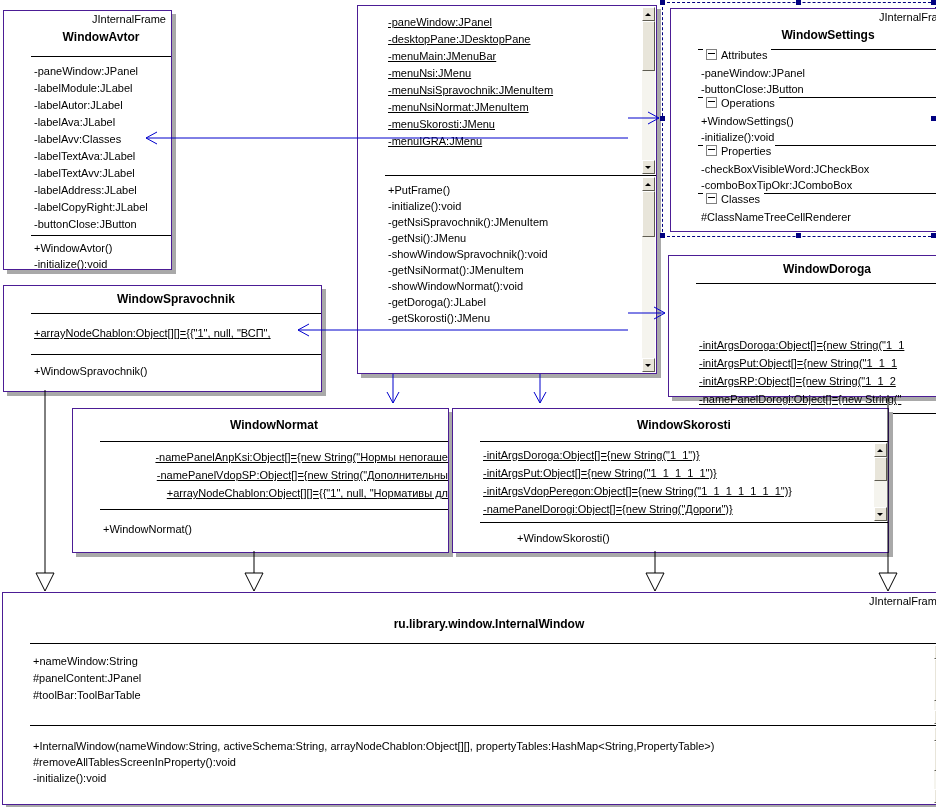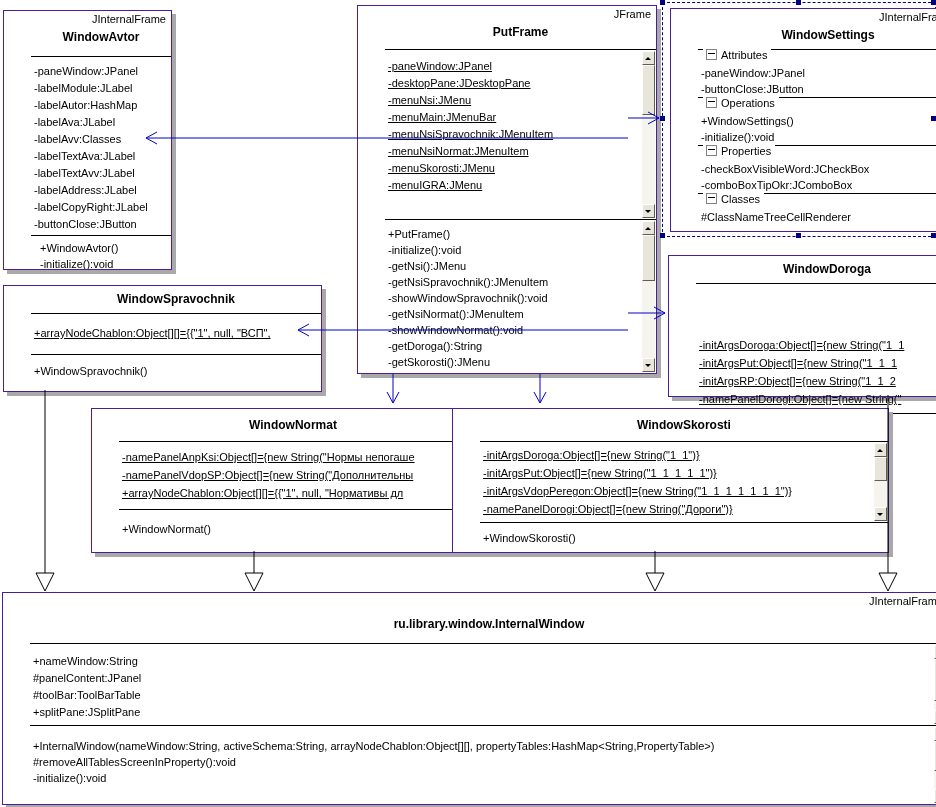--- a/index.html
+++ b/index.html
@@ -99,71 +99,67 @@
 
   <div class="uml-box" style="left:3px;top:10px;width:140px;height:258px;">
     <div class="hdr" style="height:45px;">
       <div class="stereo">JInternalFrame</div>
       <div class="cname">WindowAvtor</div>
     </div>
     <div class="sec" style="height:178px;">
       <div class="rows" style="padding-top:6px;">
           <div class="member">-paneWindow:JPanel</div>
           <div class="member">-labelModule:JLabel</div>
-          <div class="member">-labelAutor:HashMap</div>
+          <div class="member">-labelAutor:JLabel</div>
           <div class="member">-labelAva:JLabel</div>
           <div class="member">-labelAvv:Classes</div>
           <div class="member">-labelTextAva:JLabel</div>
           <div class="member">-labelTextAvv:JLabel</div>
           <div class="member">-labelAddress:JLabel</div>
           <div class="member">-labelCopyRight:JLabel</div>
           <div class="member">-buttonClose:JButton</div>
         </div>
     </div>
     <div class="sec last" style="--rh:16px;">
-      <div class="rows" style="padding-top:4px;margin-left:6px;">
+      <div class="rows" style="padding-top:4px;">
           <div class="member">+WindowAvtor()</div>
           <div class="member">-initialize():void</div>
         </div>
     </div>
   </div>
 
   <div class="uml-box" style="left:357px;top:5px;width:271px;height:367px;">
-    <div class="hdr" style="height:43px;">
-      <div class="stereo">JFrame</div>
-      <div class="cname">PutFrame</div>
-    </div>
     <div class="sec" style="height:169px;">
       <div class="rows" style="padding-top:8px;padding-right:15px;">
           <div class="member u">-paneWindow:JPanel</div>
           <div class="member u">-desktopPane:JDesktopPane</div>
+          <div class="member u">-menuMain:JMenuBar</div>
           <div class="member u">-menuNsi:JMenu</div>
-          <div class="member u">-menuMain:JMenuBar</div>
           <div class="member u">-menuNsiSpravochnik:JMenuItem</div>
           <div class="member u">-menuNsiNormat:JMenuItem</div>
           <div class="member u">-menuSkorosti:JMenu</div>
           <div class="member u">-menuIGRA:JMenu</div>
         </div>
       <div class="vscroll">
         <div class="sb-btn up"></div>
         <div class="sb-thumb" style="height:48px;"></div>
         <div class="sb-track"></div>
         <div class="sb-btn down"></div>
       </div>
     </div>
     <div class="sec last" style="--rh:16px;">
       <div class="rows" style="padding-top:6px;padding-right:15px;">
           <div class="member">+PutFrame()</div>
           <div class="member">-initialize():void</div>
+          <div class="member">-getNsiSpravochnik():JMenuItem</div>
           <div class="member">-getNsi():JMenu</div>
-          <div class="member">-getNsiSpravochnik():JMenuItem</div>
           <div class="member">-showWindowSpravochnik():void</div>
           <div class="member">-getNsiNormat():JMenuItem</div>
           <div class="member">-showWindowNormat():void</div>
-          <div class="member">-getDoroga():String</div>
+          <div class="member">-getDoroga():JLabel</div>
           <div class="member">-getSkorosti():JMenu</div>
         </div>
       <div class="vscroll">
         <div class="sb-btn up"></div>
         <div class="sb-thumb" style="height:44px;"></div>
         <div class="sb-track"></div>
         <div class="sb-btn down"></div>
       </div>
     </div>
   </div>
@@ -272,26 +268,26 @@
         <div class="sb-btn down"></div>
       </div>
     </div>
     <div class="sec last">
       <div class="rows" style="padding-top:6px;">
           <div class="member">+WindowDoroga()</div>
         </div>
     </div>
   </div>
 
-  <div class="uml-box" style="left:91px;top:408px;width:348px;height:143px;--rh:18px;">
+  <div class="uml-box" style="left:72px;top:408px;width:348px;height:143px;--rh:18px;">
     <div class="hdr only" style="height:32px;">
       <div class="cname" style="padding-top:9px;">WindowNormat</div>
     </div>
     <div class="sec" style="height:67px;">
-      <div class="rows" style="padding-top:6px;">
+      <div class="rows" style="padding-top:6px;text-align:right;">
           <div class="member u">-namePanelAnpKsi:Object[]={new String("Нормы непогаше</div>
           <div class="member u">-namePanelVdopSP:Object[]={new String("Дополнительны</div>
           <div class="member u">+arrayNodeChablon:Object[][]={{"1", null, "Нормативы дл</div>
         </div>
     </div>
     <div class="sec last">
       <div class="rows" style="padding-top:10px;">
           <div class="member">+WindowNormat()</div>
         </div>
     </div>
@@ -309,37 +305,36 @@
           <div class="member u">-namePanelDorogi:Object[]={new String("Дороги")}</div>
         </div>
       <div class="vscroll">
         <div class="sb-btn up"></div>
         <div class="sb-thumb" style="height:22px;"></div>
         <div class="sb-track"></div>
         <div class="sb-btn down"></div>
       </div>
     </div>
     <div class="sec last">
-      <div class="rows" style="padding-top:6px;">
+      <div class="rows" style="padding-top:6px;margin-left:34px;">
           <div class="member">+WindowSkorosti()</div>
         </div>
     </div>
   </div>
 
   <div class="uml-box" style="left:2px;top:592px;width:918px;height:211px;--rh:17px;">
     <div class="hdr" style="height:50px;">
       <div class="stereo">JInternalFrame</div>
       <div class="cname" style="padding-top:8px;">ru.library.window.InternalWindow</div>
     </div>
     <div class="sec" style="height:81px;">
       <div class="rows" style="padding-top:9px;padding-right:15px;">
           <div class="member">+nameWindow:String</div>
           <div class="member">#panelContent:JPanel</div>
           <div class="member">#toolBar:ToolBarTable</div>
-          <div class="member">+splitPane:JSplitPane</div>
         </div>
       <div class="vscroll">
         <div class="sb-btn up"></div>
         <div class="sb-thumb" style="height:40px;"></div>
         <div class="sb-track"></div>
         <div class="sb-btn down"></div>
       </div>
     </div>
     <div class="sec last" style="--rh:16px;">
       <div class="rows" style="padding-top:12px;padding-right:15px;">

